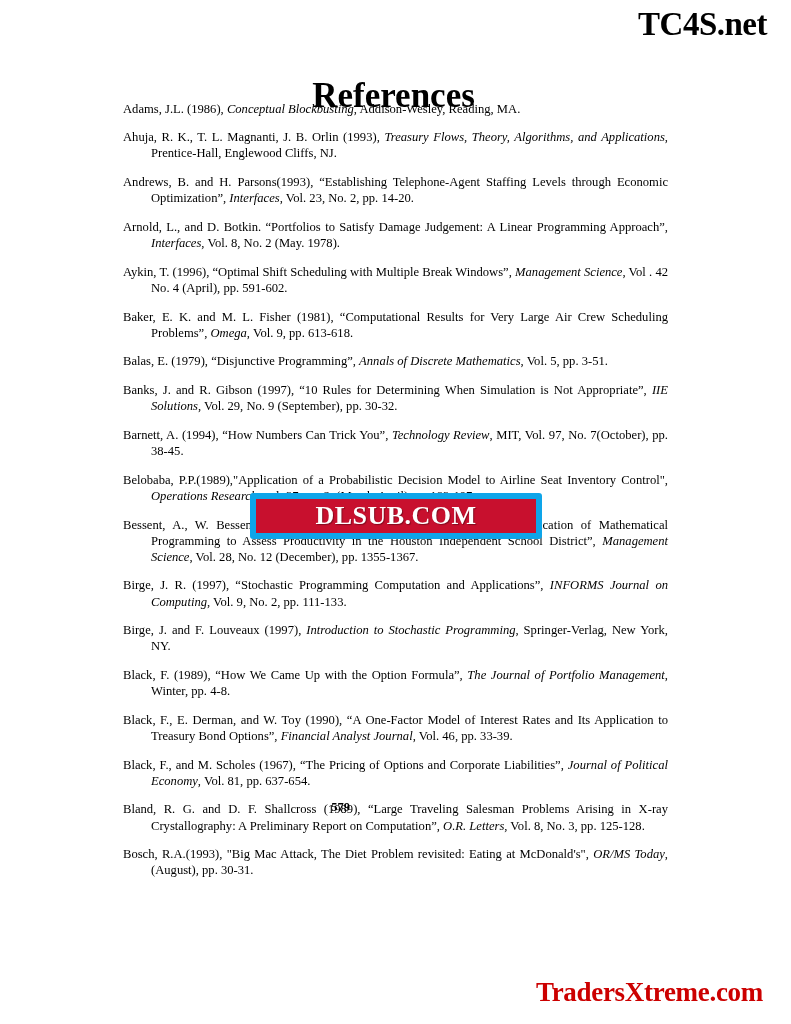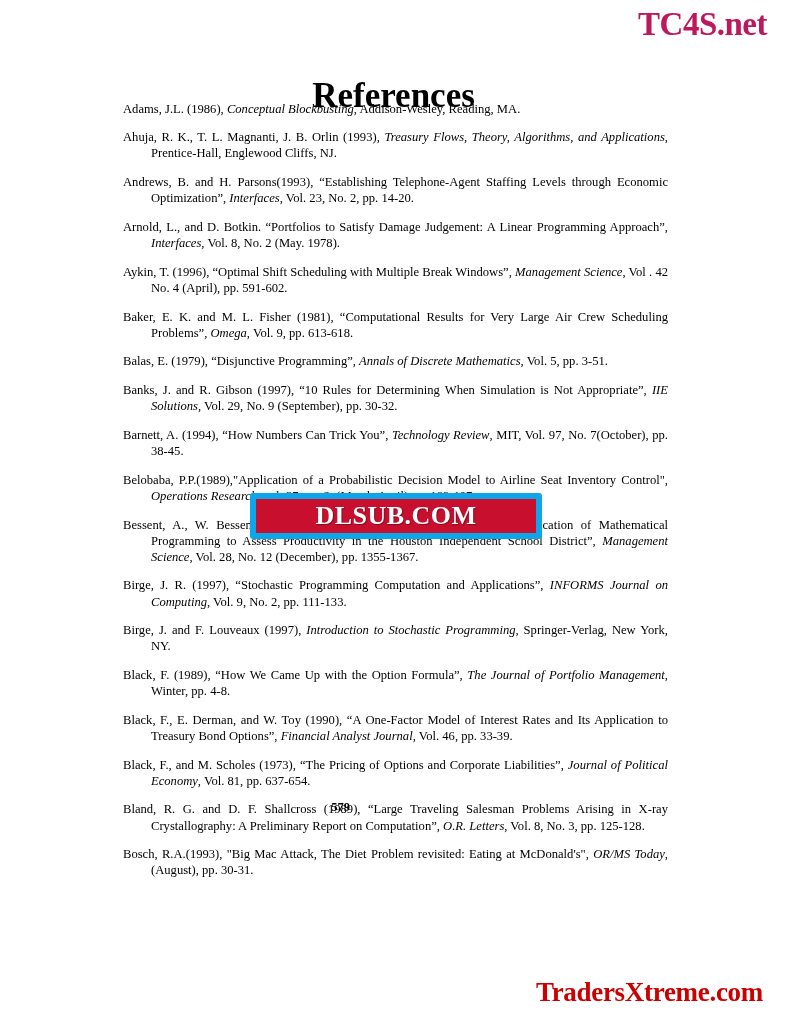--- a/index.html
+++ b/index.html
@@ -22,21 +22,21 @@
   }
 
   
   .wm-top {
     position: absolute;
     top: 6px;
     right: 24px;
     font-family: "Liberation Serif", serif;
     font-size: 33px;
     font-weight: bold;
-    color: #be185d;
+    color: #000000;
     letter-spacing: -0.5px;
     text-shadow: 1px 1px 0 #ffffff;
   }
 
   
   .wm-bottom {
     position: absolute;
     bottom: 16px;
     right: 28px;
     font-family: "Liberation Serif", serif;
@@ -131,21 +131,21 @@
       <p class="ref" id="ref-baker-fisher-1981"><span>Baker, E. K. and M. L. Fisher (1981), “Computational Results for Very Large Air Crew Scheduling Problems”, </span><i>Omega</i><span>, Vol. 9, pp. 613-618.</span></p>
       <p class="ref" id="ref-balas-1979"><span>Balas, E. (1979), “Disjunctive Programming”, </span><i>Annals of Discrete Mathematics</i><span>, Vol. 5, pp. 3-51.</span></p>
       <p class="ref" id="ref-banks-gibson-1997"><span>Banks, J. and R. Gibson (1997), “10 Rules for Determining When Simulation is Not Appropriate”, </span><i>IIE Solutions</i><span>, Vol. 29, No. 9 (September), pp. 30-32.</span></p>
       <p class="ref" id="ref-barnett-1994"><span>Barnett, A. (1994), “How Numbers Can Trick You”, </span><i>Technology Review</i><span>, MIT, Vol. 97, No. 7(October), pp. 38-45.</span></p>
       <p class="ref" id="ref-belobaba-1989"><span>Belobaba, P.P.(1989),"Application of a Probabilistic Decision Model to Airline Seat Inventory Control", </span><i>Operations Research</i><span>, vol. 37, no. 2, (March-April) pp. 183-197.</span></p>
       <p class="ref" id="ref-bessent-1982"><span>Bessent, A., W. Bessent, J. Kennington, and B. Reagan (1980), “An Application of Mathematical Programming to Assess Productivity in the Houston Independent School District”, </span><i>Management Science</i><span>, Vol. 28, No. 12 (December), pp. 1355-1367.</span></p>
       <p class="ref" id="ref-birge-1997"><span>Birge, J. R. (1997), “Stochastic Programming Computation and Applications”, </span><i>INFORMS Journal on Computing</i><span>, Vol. 9, No. 2, pp. 111-133.</span></p>
       <p class="ref" id="ref-birge-louveaux-1997"><span>Birge, J. and F. Louveaux (1997), </span><i>Introduction to Stochastic Programming</i><span>, Springer-Verlag, New York, NY.</span></p>
       <p class="ref" id="ref-black-1989"><span>Black, F. (1989), “How We Came Up with the Option Formula”</span><i>, The Journal of Portfolio Management</i><span>, Winter, pp. 4-8.</span></p>
       <p class="ref" id="ref-black-derman-toy-1990"><span>Black, F., E. Derman, and W. Toy (1990), “A One-Factor Model of Interest Rates and Its Application to Treasury Bond Options”, </span><i>Financial Analyst Journal</i><span>, Vol. 46, pp. 33-39.</span></p>
-      <p class="ref" id="ref-black-scholes-1973"><span>Black, F., and M. Scholes (1973), “The Pricing of Options and Corporate Liabilities”, </span><i>Journal of Political Economy</i><span>, Vol. 81, pp. 637-654.</span></p>
+      <p class="ref" id="ref-black-scholes-1973"><span>Black, F., and M. Scholes (1967), “The Pricing of Options and Corporate Liabilities”, </span><i>Journal of Political Economy</i><span>, Vol. 81, pp. 637-654.</span></p>
       <p class="ref" id="ref-bland-shallcross-1989"><span>Bland, R. G. and D. F. Shallcross (1989), “Large Traveling Salesman Problems Arising in X-ray Crystallography: A Preliminary Report on Computation”, </span><i>O.R. Letters</i><span>, Vol. 8, No. 3, pp. 125-128.</span></p>
       <p class="ref" id="ref-bosch-1993"><span>Bosch, R.A.(1993), "Big Mac Attack, The Diet Problem revisited: Eating at McDonald's", </span><i>OR/MS Today</i><span>, (August), pp. 30-31.</span></p>
     </div>
 
   <div class="wm-center">
     <span>DLSUB.COM</span>
   </div>
 
   <div class="page-number">579</div>
 

